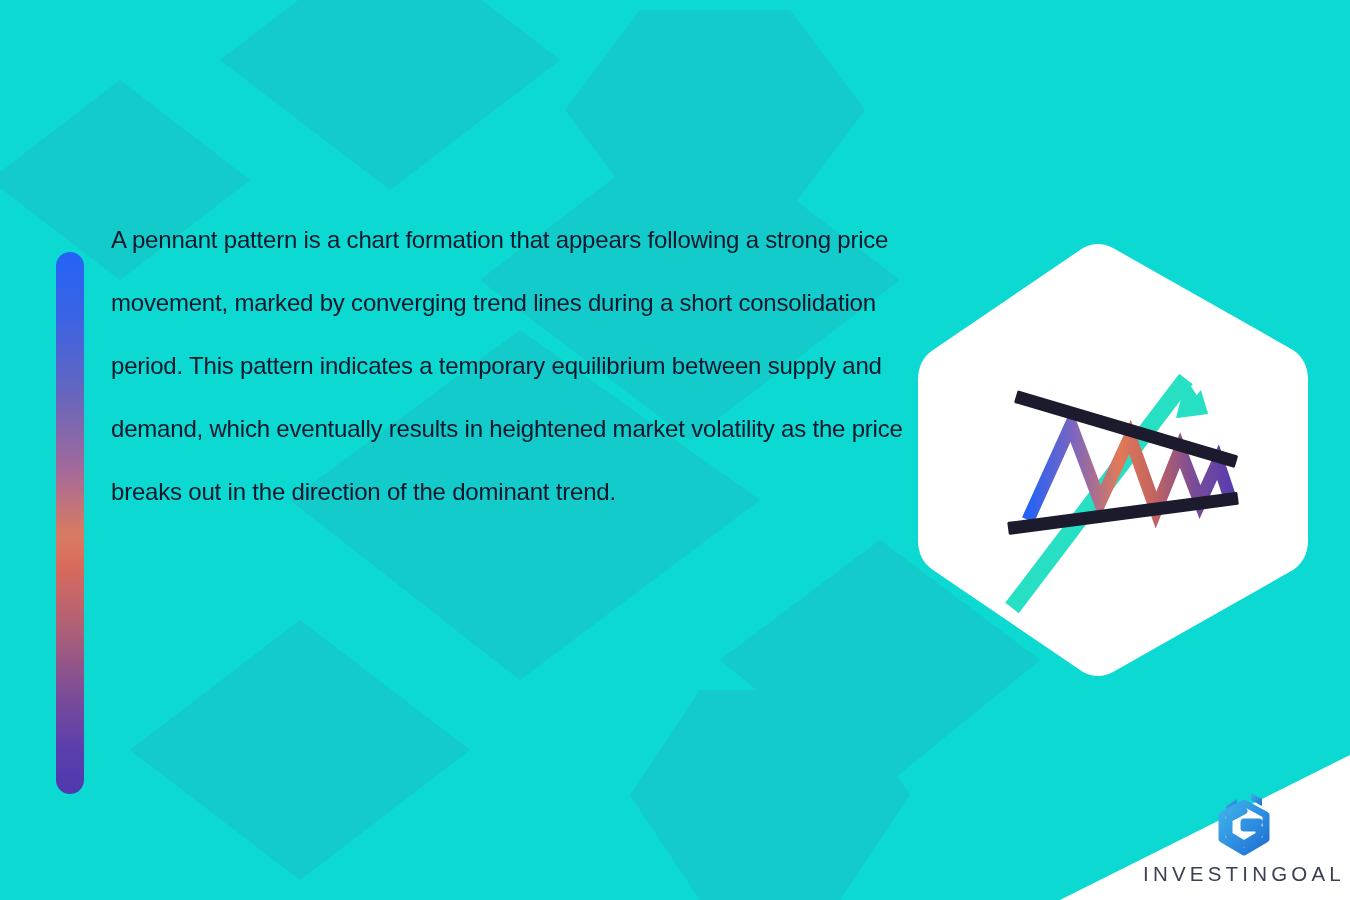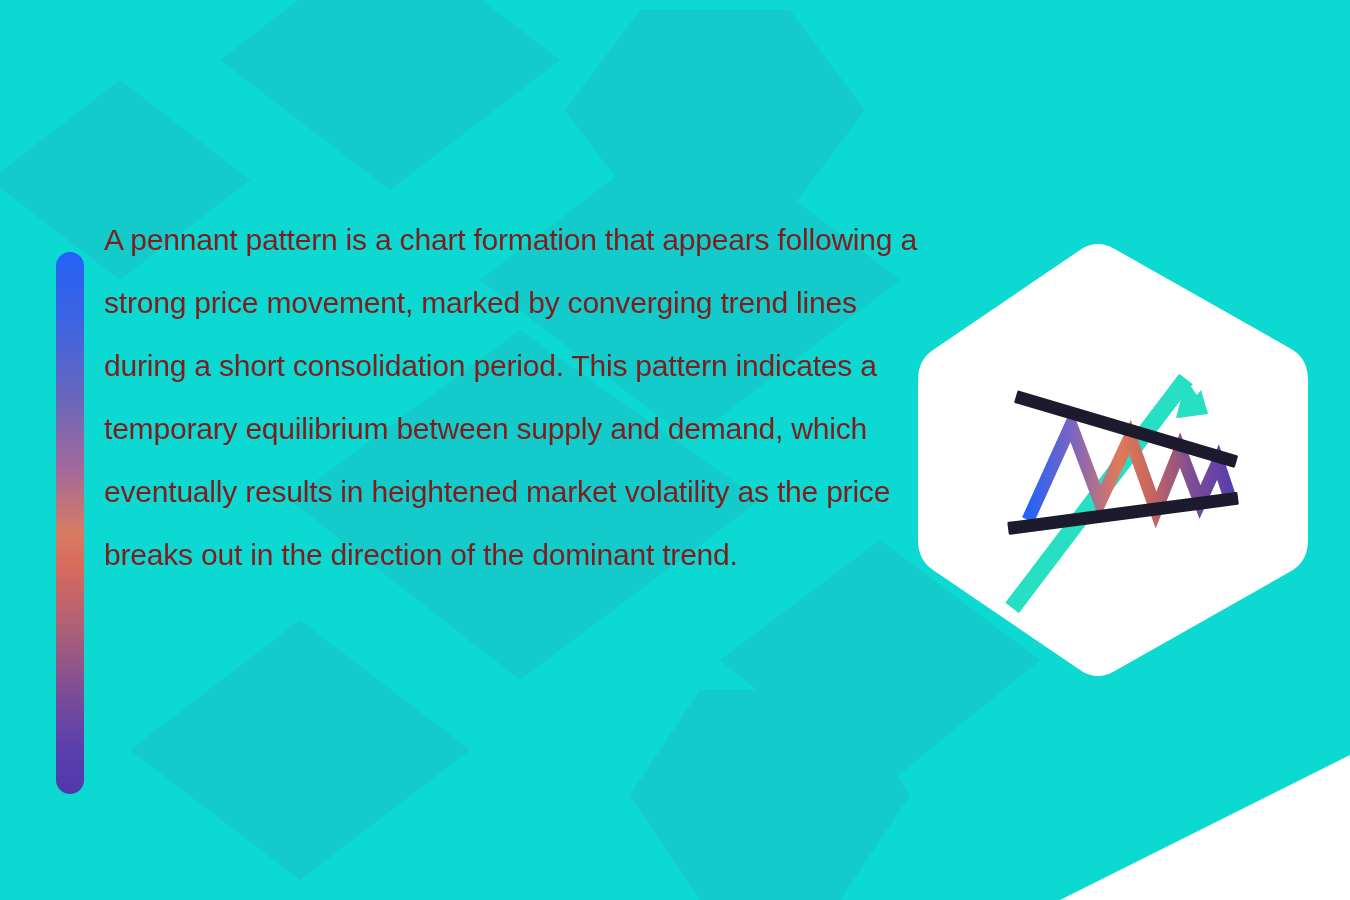--- a/index.html
+++ b/index.html
@@ -52,25 +52,25 @@
       #D96A5C 58%,
       #AC5F78 70%,
       #7A4C99 82%,
       #5A3EAD 92%,
       #5039AD 100%);
   }
 
   
   #body-text {
     position:absolute;
-    left:104px; top:208px;
+    left:111px; top:208px;
     width:830px;
-    font-size:30px;
+    font-size:24px;
     line-height:63px;
-    color:#7f1d1d;
+    color:#0f172a;
     letter-spacing:-0.2px;
   }
 
   
   #hex-badge {
     position:absolute;
     left:908px; top:240px;
     width:410px; height:440px;
   }
 
@@ -150,14 +150,33 @@
     <polyline points="120,280 163,185 192,262 222,197 248,270 272,210 292,262 310,222 322,258" fill="none" stroke="url(#zzGrad)" stroke-width="13" stroke-linejoin="miter" stroke-linecap="butt"></polyline>
 
     <rect x="108" y="150" width="230" height="13" rx="1.5" fill="#1C1B2E" transform="rotate(16.5 108 156)"></rect>
     <rect x="100" y="282" width="232" height="13" rx="1.5" fill="#1C1B2E" transform="rotate(-7.5 100 288)"></rect>
   </svg>
 
   <svg id="corner-wedge" viewBox="0 0 360 145" preserveAspectRatio="none">
     <polygon points="70,145 360,0 360,145" fill="#FFFFFF"></polygon>
   </svg>
 
+  <div id="brand-logo">
+    <svg id="brand-mark" viewBox="0 0 62 66">
+      <defs>
+        <linearGradient id="lgGrad" x1="0" y1="0" x2="1" y2="1">
+          <stop offset="0%" stop-color="#3FB4E8"></stop>
+          <stop offset="55%" stop-color="#2E8EE0"></stop>
+          <stop offset="100%" stop-color="#1E6FD0"></stop>
+        </linearGradient>
+      </defs>
+
+      <path d="M38 3 L49 9 L49 16 L38 10 Z" fill="url(#lgGrad)"></path>
+
+      <path d="M24 9 L13 16 L13 23 L24 16 Z" fill="url(#lgGrad)"></path>
+
+      <path d="M31 13 L53 25 L53 49 L31 62 L9 49 L9 25 Z
+               M31 21 L16 29 L16 45 L31 54 L46 45 L46 38 L31 38 L31 32 L46 32" fill="none" stroke="url(#lgGrad)" stroke-width="7" stroke-linejoin="round" stroke-linecap="round"></path>
+    </svg>
+    <div id="brand-wordmark">INVESTINGOAL</div>
+  </div>
 
 </div>
 
 </body></html>

